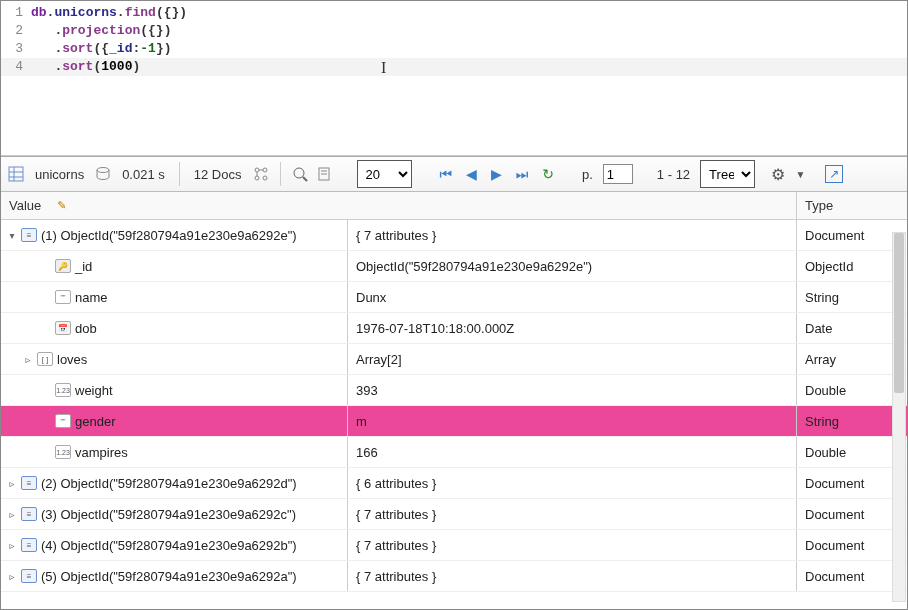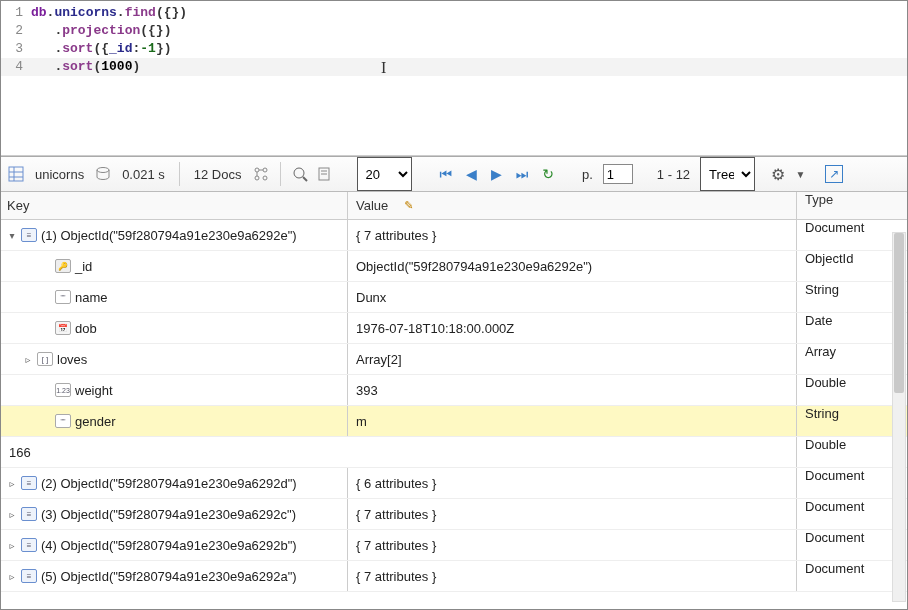--- a/index.html
+++ b/index.html
@@ -67,21 +67,21 @@
   .ico {
     width: 18px; height: 18px;
     display:flex; align-items:center; justify-content:center;
     color:#555;
   }
   .tb-sep { width:1px; height:24px; background:#ccc; margin:0 4px; }
   .tb-text { color:#333; padding:0 4px; }
   .tb-select {
     border:1px solid #555;
     background:#fff;
-    height:34px;
+    height:28px;
     font-size:13px;
     padding:0 4px;
   }
   .tb-select.pagesize { width:55px; }
   .tb-select.view { width:55px; }
   .tb-input {
     width:30px; height:20px;
     border:1px solid #888;
     font-size:13px;
     padding:0 3px;
@@ -99,31 +99,31 @@
     display:flex;
     background:#f9f9f9;
     border-bottom:1px solid #ccc;
     height:28px;
     align-items:center;
     font-size:13px;
     color:#333;
   }
   .col-key { width:347px; padding-left:6px; border-right:1px solid #ccc; height:100%; display:flex; align-items:center; gap:3px;}
   .col-value { flex:1; padding-left:8px; border-right:1px solid #ccc; height:100%; display:flex; align-items:center; gap:16px;}
-  .col-type { width:110px; padding-left:8px; height:100%; display:flex; }
+  .col-type { width:110px; padding-left:8px; height:100%; display:flex; align-items:center;}
   .grid-body { flex:1; overflow:auto; }
   .row {
     display:flex;
     height:31px;
     align-items:center;
     border-bottom:1px solid #eee;
     font-size:13px;
     color:#222;
   }
-  .row.selected { background:#fef9c3; }
+  .row.selected { background:#ec4899; }
   .row .col-key { display:flex; align-items:center; gap:4px; }
   .toggle { width:10px; text-align:center; color:#666; font-size:10px; display:inline-block; }
   .indent0 .col-key { padding-left:6px; }
   .indent1 .col-key { padding-left:22px; }
   .indent2 .col-key { padding-left:40px; }
   .row-icon {
     width:16px;height:14px;
     border:1px solid #888;
     border-radius:2px;
     background:#f0f0f0;
@@ -239,23 +239,20 @@
   </select>
   <span style="width:4px"></span>
   <span class="gear">⚙</span>
   <span class="nav-btn" style="color:#555;font-size:10px">▼</span>
   <span style="width:4px"></span>
   <span class="maxbtn">↗</span>
 </div>
 
 <div class="grid">
   <div class="grid-header">
-    <div class="col-key">
-        <span>Key</span>
-      </div>
     <div class="col-value">
         <span>Value</span>
         <span class="pencil">✎</span>
       </div>
     <div class="col-type">
         <span>Type</span>
       </div>
   </div>
   <div class="grid-body">
       <div class="row indent0">
@@ -343,20 +340,25 @@
       <span>gender</span>
     </div>
     <div class="col-value">
           <span>m</span>
         </div>
     <div class="col-type">
           <span>String</span>
         </div>
       </div>
       <div class="row indent2">
+    <div class="col-key">
+      <span class="toggle">&nbsp;</span>
+      <span class="row-icon num">1.23</span>
+      <span>vampires</span>
+    </div>
     <div class="col-value">
           <span>166</span>
         </div>
     <div class="col-type">
           <span>Double</span>
         </div>
       </div>
       <div class="row indent0">
     <div class="col-key">
       <span class="toggle">▹</span>

